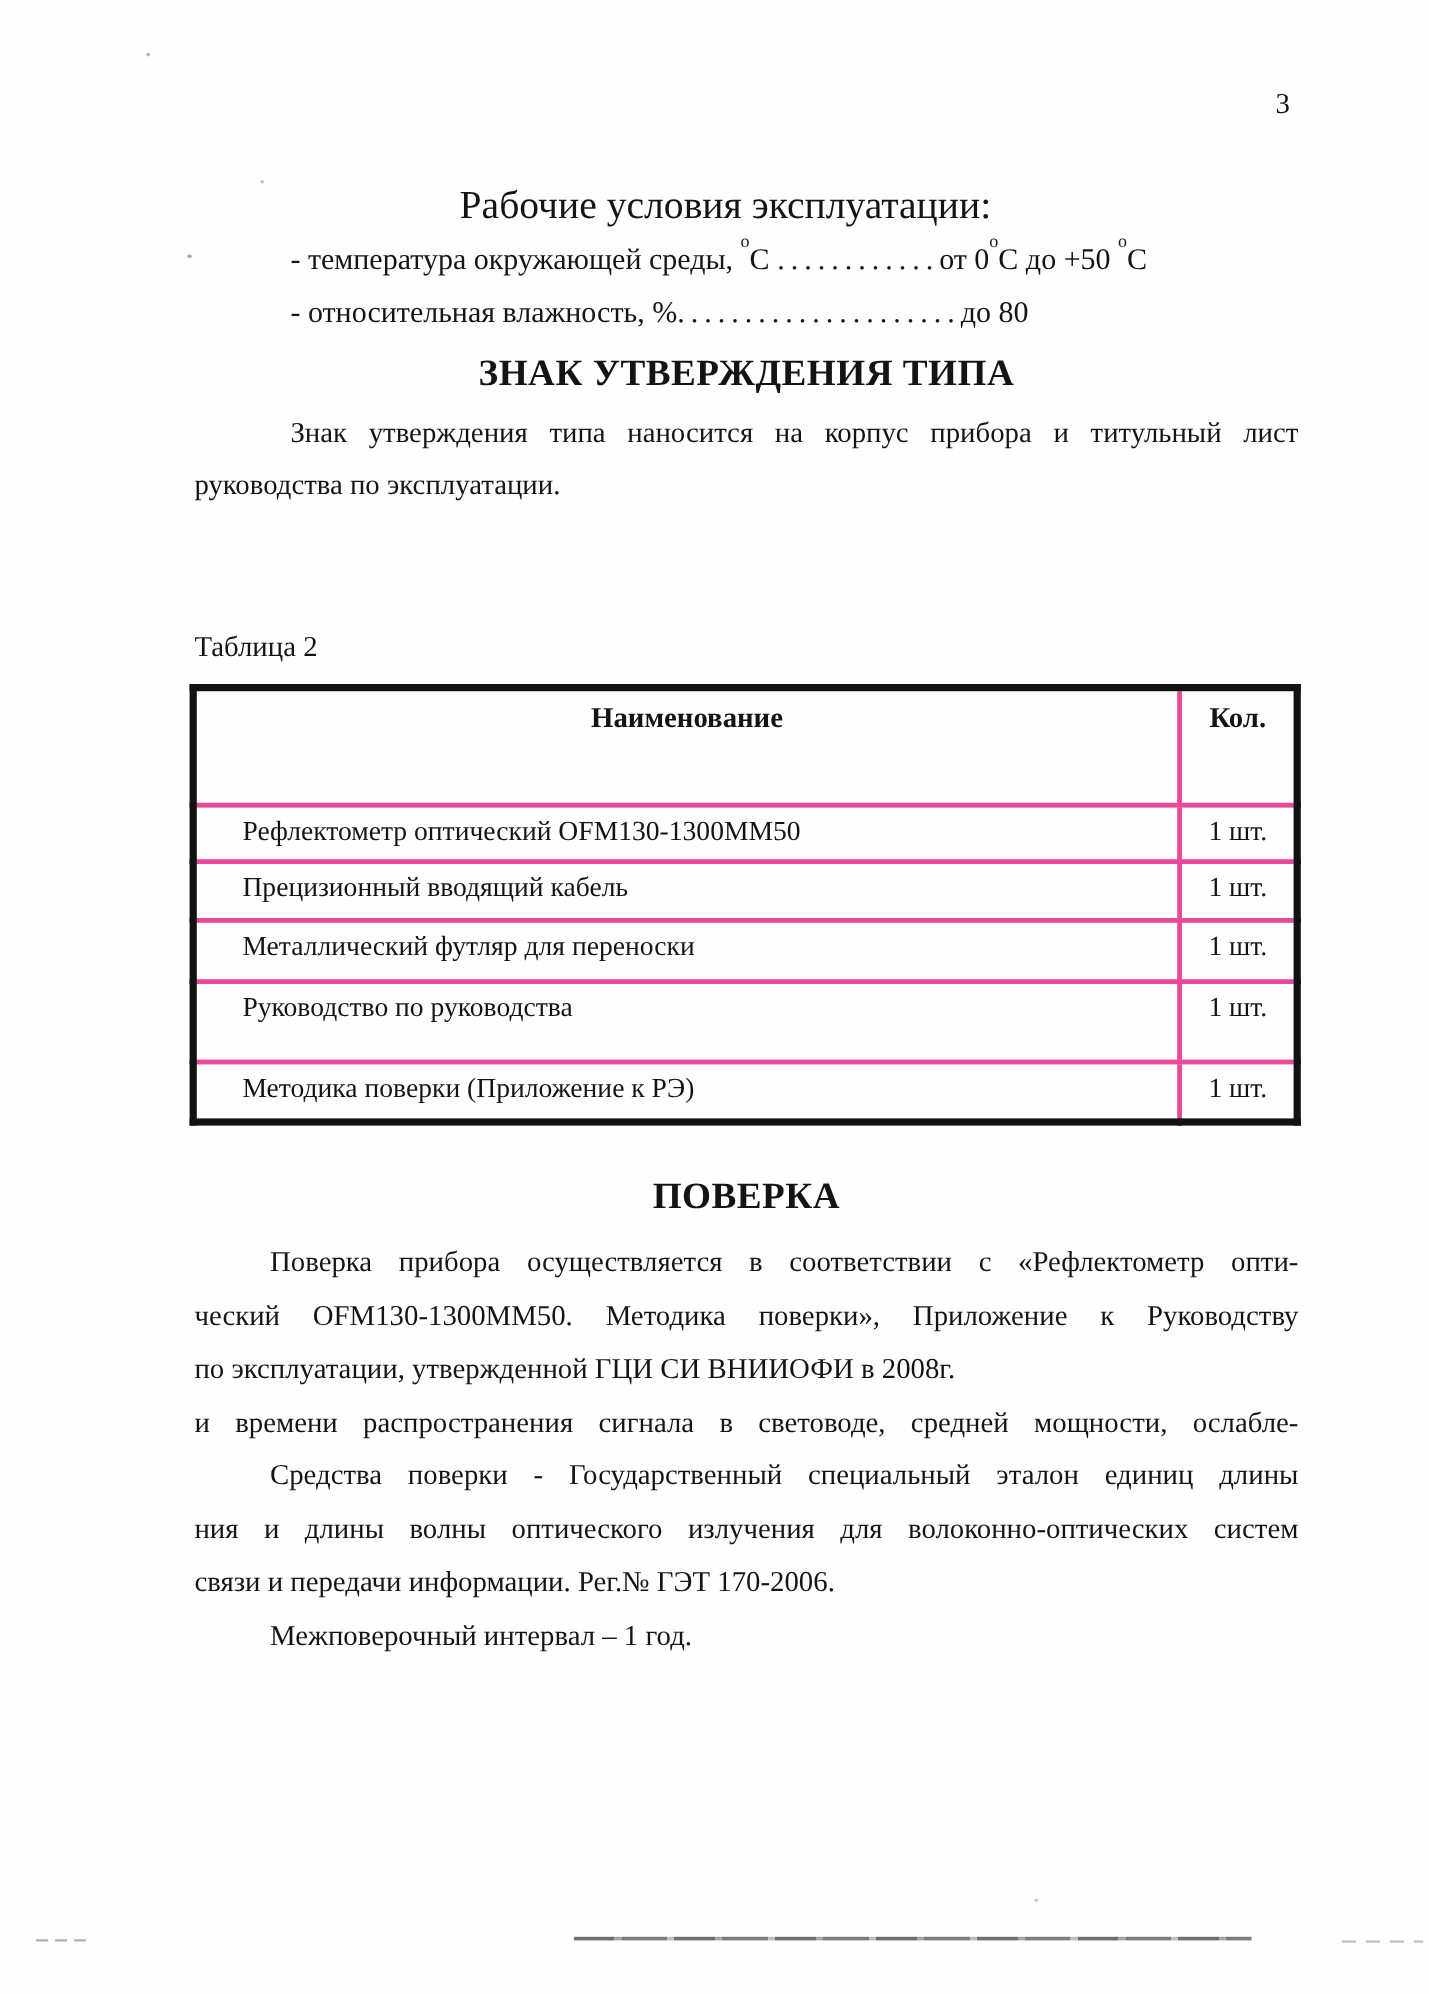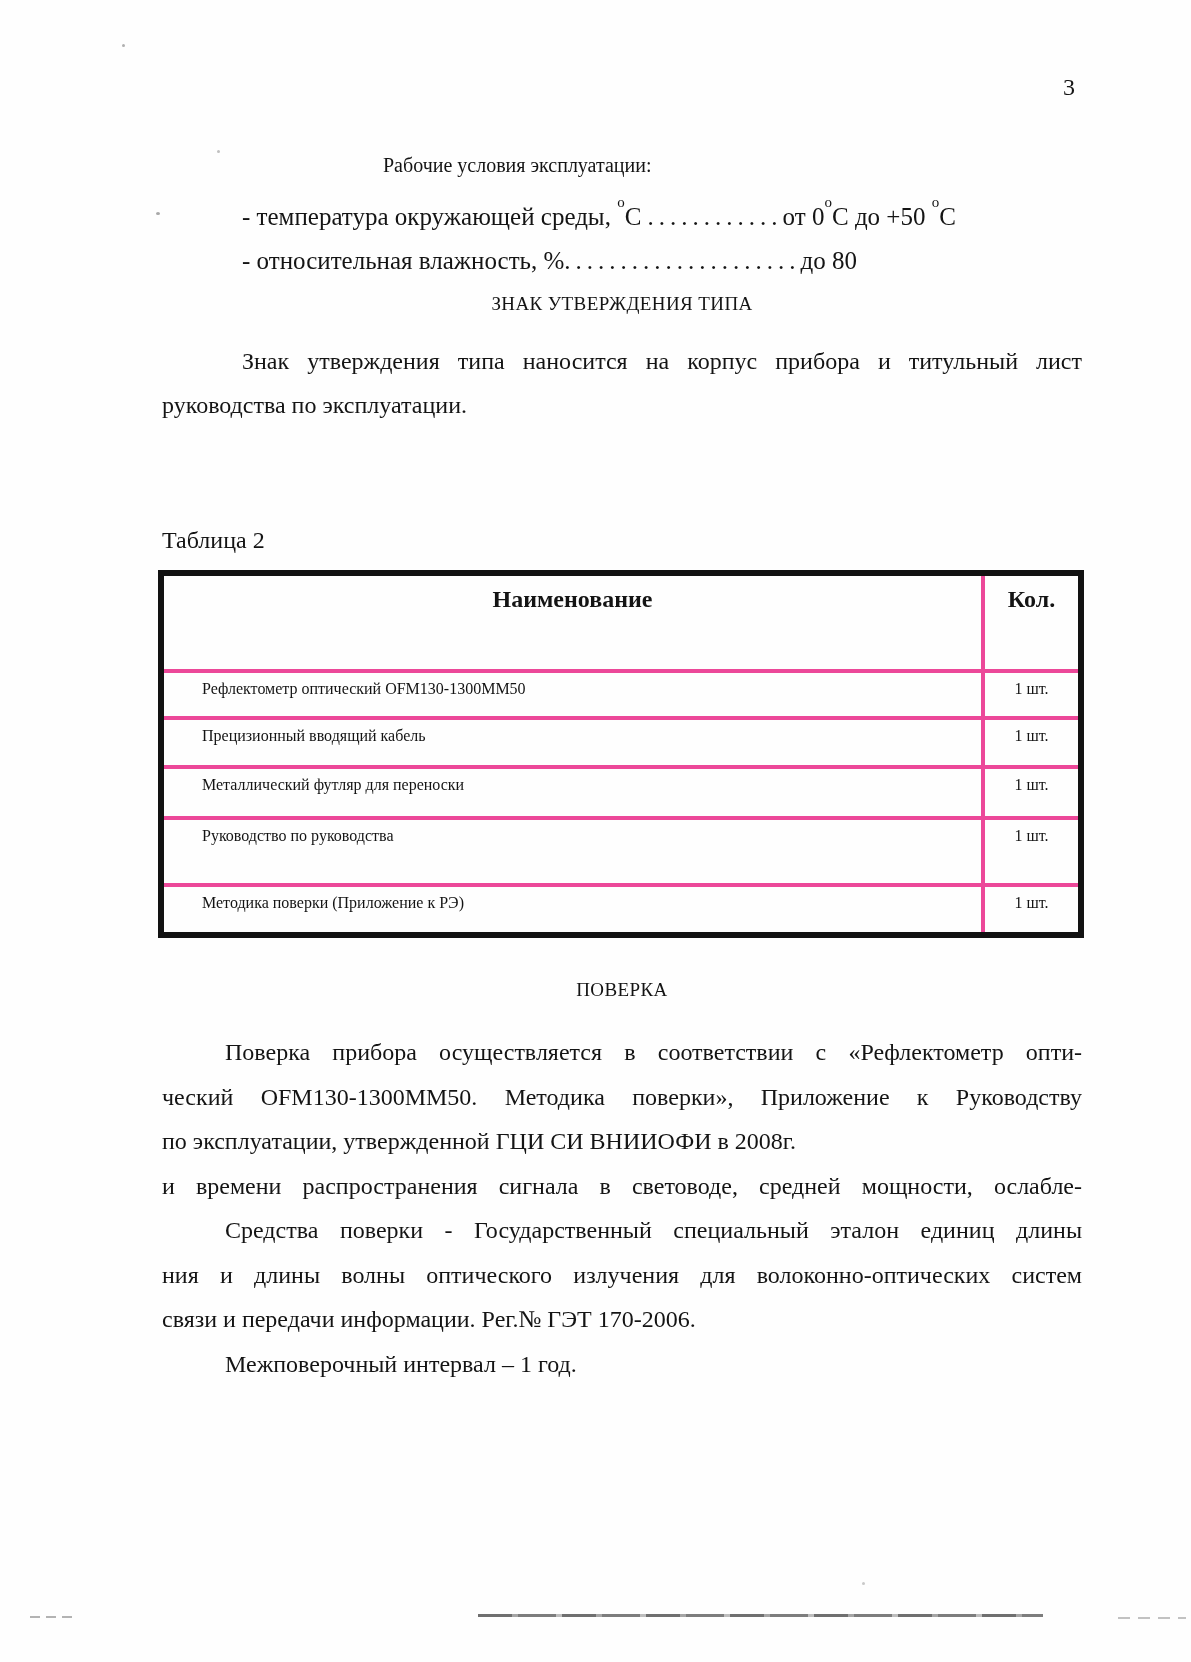--- a/index.html
+++ b/index.html
@@ -9,31 +9,31 @@
     margin:0 auto;
     background:#fefefe;
     color:#141414;
     font-family:"Liberation Serif","DejaVu Serif",serif;
     overflow:hidden;
   }
   .abs { position:absolute; }
 
   .page-number { top:74px; left:1063px; font-size:24px; }
 
-  .cond-title { top:154px; left:383px; font-size:20px; }
+  .cond-title { top:154px; left:383px; font-size:33px; }
   .cond-item  { font-size:25px; left:242px; white-space:nowrap; }
   .cond-item.t1 { top:203px; }
   .cond-item.t2 { top:247px; }
   .leader { letter-spacing:5px; }
   sup.deg { font-size:15px; position:relative; top:-9px; line-height:0; }
 
   .section-heading {
     left:162px; width:920px;
     text-align:center;
-    font-weight:normal; font-size:19px;
+    font-weight:bold; font-size:31px;
     letter-spacing:0.4px;
     white-space:nowrap;
   }
   .h-znak     { top:293px; }
   .h-komplekt { top:480px; }
   .h-poverka  { top:979px; }
 
   .para {
     left:162px; width:920px;
     font-size:24px; line-height:44px;
@@ -57,21 +57,21 @@
   }
   table.kit { border:6px solid #121212; }
   table.kit td { border:4px solid #ec4899; vertical-align:top; }
   td.col-name { width:790px; }
   td.col-qty  { width:88px; text-align:center; }
   tr.hdr td {
     height:82px; padding-top:10px;
     font-weight:bold; font-size:24px;
     text-align:center;
   }
-  tr.row td { font-size:16px; padding-top:7px; }
+  tr.row td { font-size:23px; padding-top:7px; }
   tr.row td.col-name { padding-left:38px; text-align:left; }
   tr.r1 td { height:35px; }
   tr.r2 td { height:37px; }
   tr.r3 td { height:39px; }
   tr.r4 td { height:55px; }
   tr.r5 td { height:37px; }
 
   
   .speck { position:absolute; background:#9a9a9a; border-radius:50%; }
   .sp1 { top:44px;  left:122px; width:3px; height:3px; background:#b0b0b0; }

